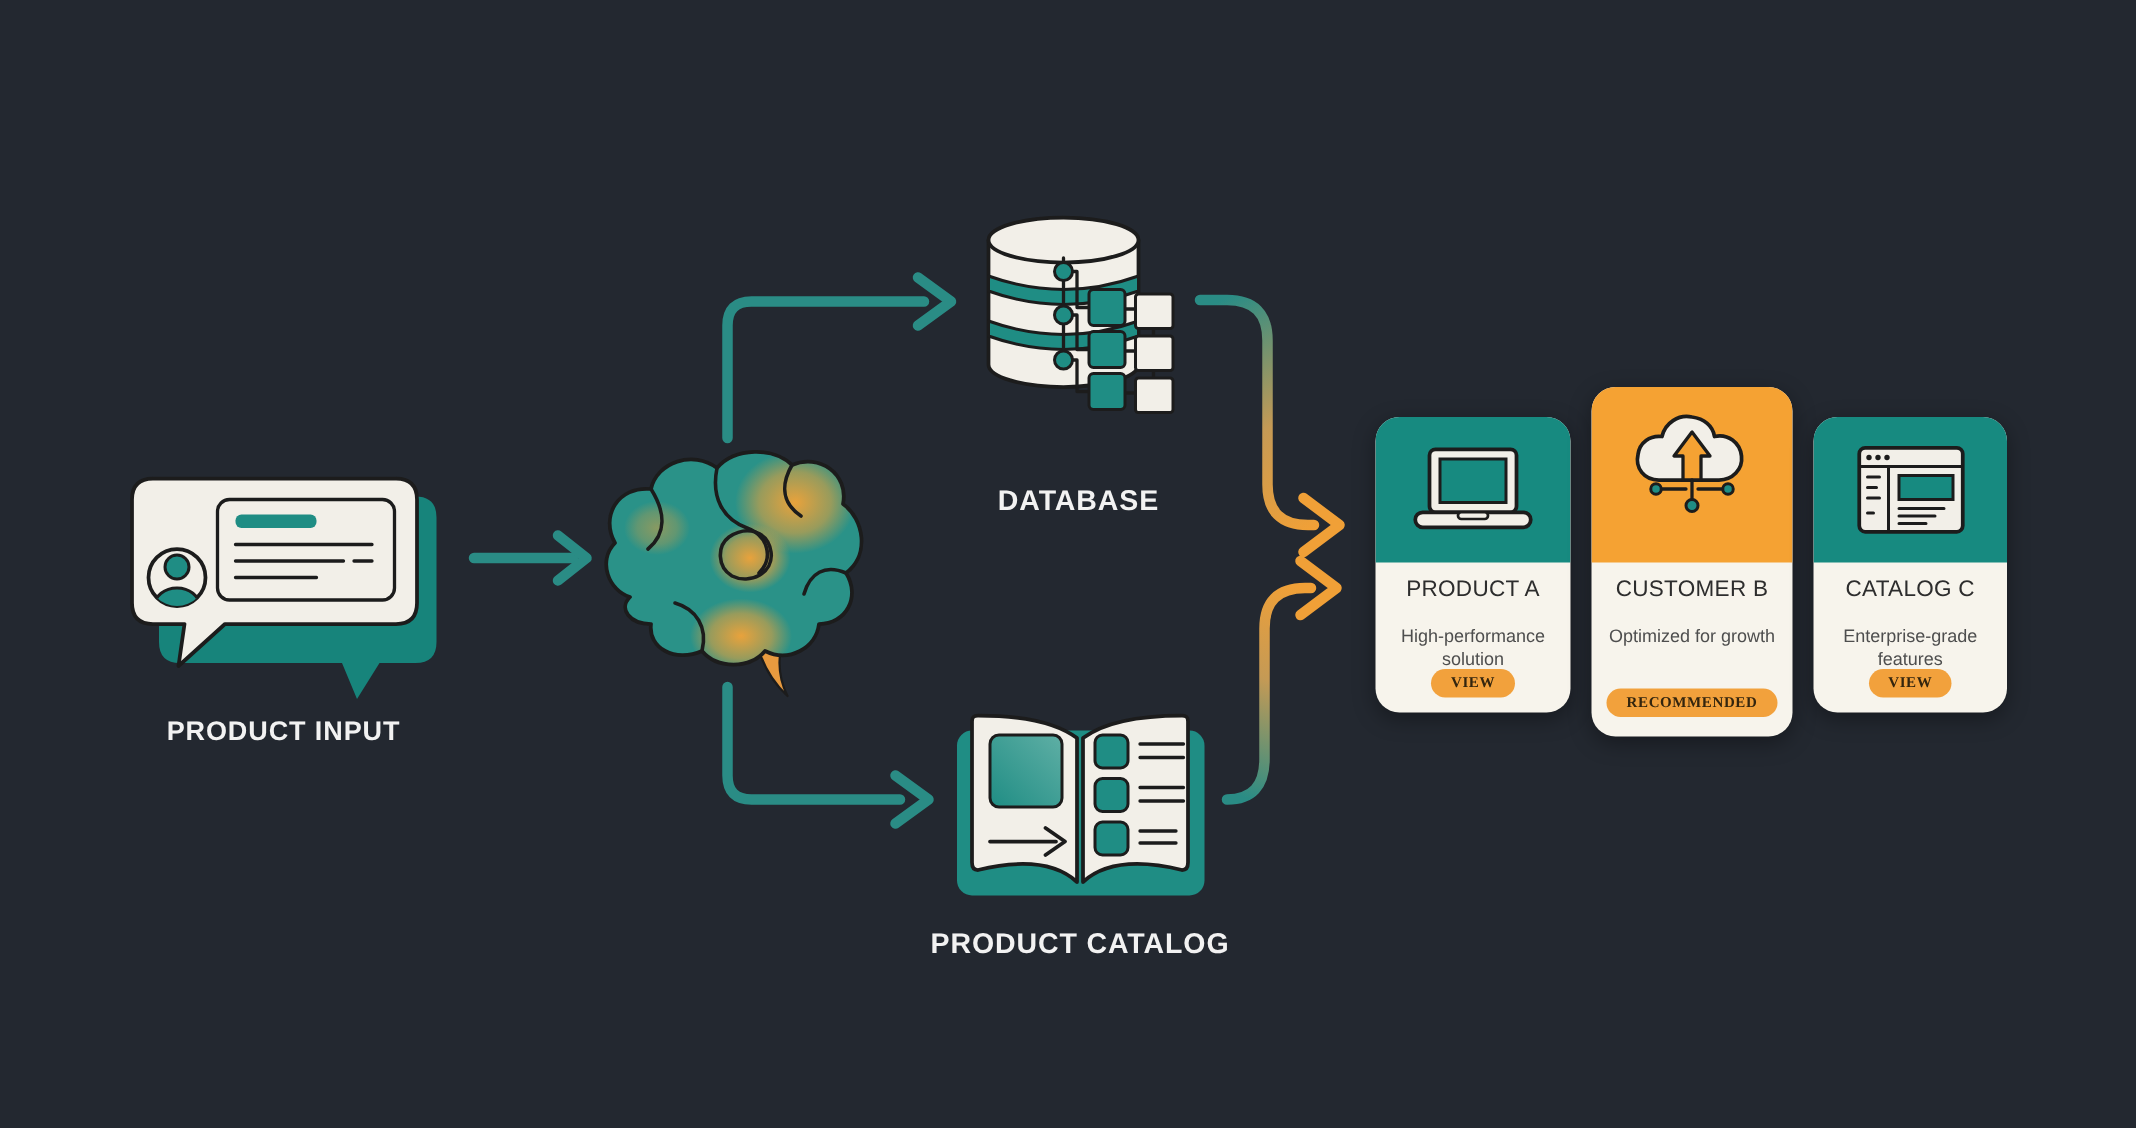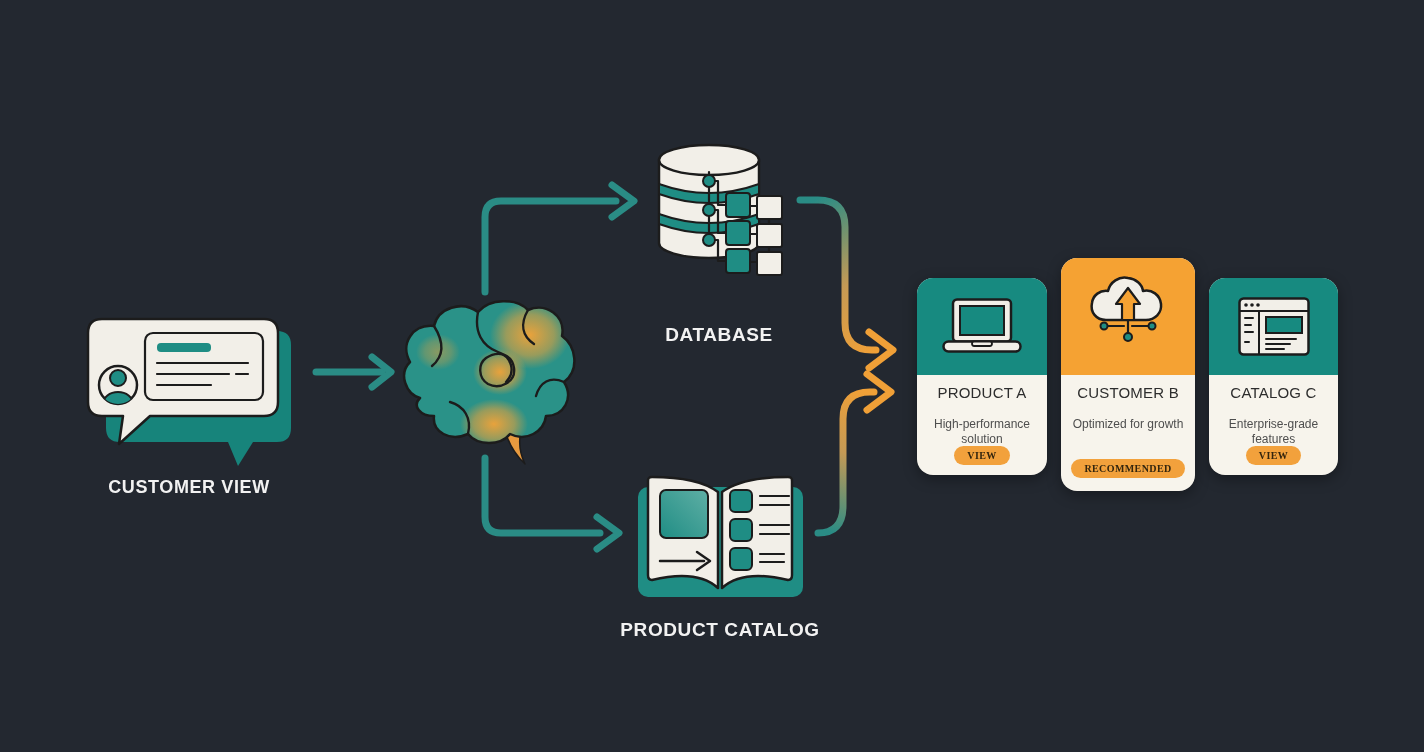--- a/index.html
+++ b/index.html
@@ -173,21 +173,21 @@
       <path class="s-ink f-none" stroke-width="2.5" d="M660 561 H704 M697 552 L710 561 L697 570"></path>
       <g>
         <rect x="730" y="490" width="22" height="22" rx="5" class="f-teal s-ink" stroke-width="2"></rect>
         <rect x="730" y="519" width="22" height="22" rx="5" class="f-teal s-ink" stroke-width="2"></rect>
         <rect x="730" y="548" width="22" height="22" rx="5" class="f-teal s-ink" stroke-width="2"></rect>
         <path class="s-ink f-none" stroke-width="2.2" d="M760 496 H789 M760 505 H789 M760 525 H789 M760 534 H789 M760 554 H784 M760 562 H784"></path>
       </g>
     </g>
   </svg>
 
-  <div class="node-label" id="lbl-customer">CUSTOMER VIEW</div>
+  <div class="node-label" id="lbl-customer">PRODUCT INPUT</div>
   <div class="node-label" id="lbl-database">DATABASE</div>
   <div class="node-label" id="lbl-catalog">PRODUCT CATALOG</div>
 
   <div class="card" id="card-a">
     <div class="card-header">
       <svg width="80" height="58" viewBox="0 0 80 58">
         <rect x="11" y="1.5" width="58" height="42" rx="4" class="f-cream s-ink" stroke-width="2.5"></rect>
         <rect x="18" y="8" width="44" height="29" fill="var(--teal-header)" stroke="#1C1C1C" stroke-width="2"></rect>
         <rect x="1.5" y="43.5" width="77" height="10" rx="5" class="f-cream s-ink" stroke-width="2.5"></rect>
         <rect x="30" y="43.5" width="20" height="4.5" rx="2.2" class="f-cream s-ink" stroke-width="1.8"></rect>

